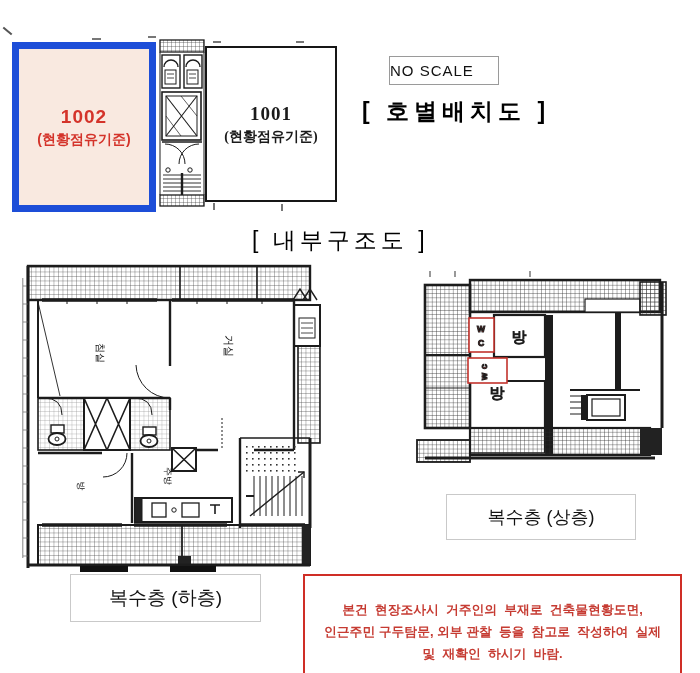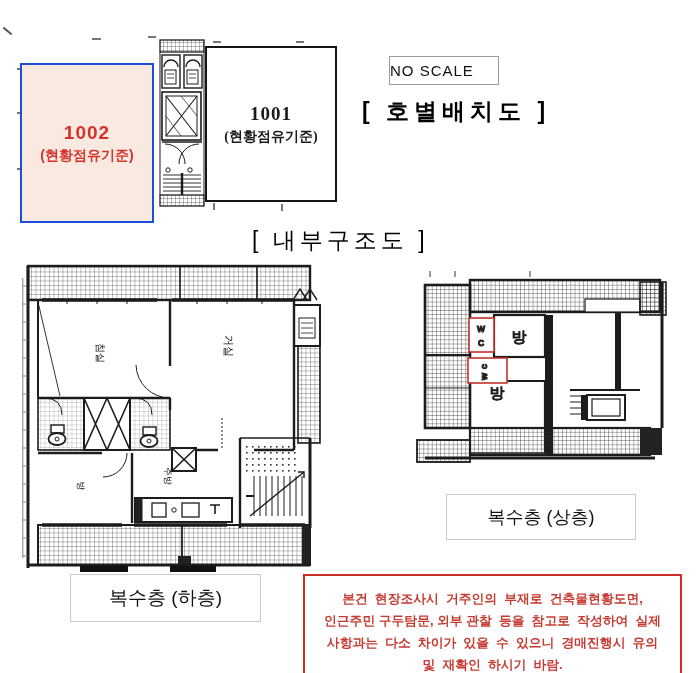--- a/index.html
+++ b/index.html
@@ -3,21 +3,21 @@
 <meta charset="utf-8">
 <style>
   html,body{margin:0;padding:0;background:#ffffff;}
   .canvas{
     position:relative;width:700px;height:673px;background:#ffffff;overflow:hidden;
     font-family:"Liberation Sans","DejaVu Sans",sans-serif;color:#111;
   }
   .abs{position:absolute;}
   
   .unit-box{position:absolute;display:flex;flex-direction:column;align-items:center;justify-content:center;gap:3px;text-align:center;}
-  .unit-1002{left:20px;top:42px;width:130px;height:156px;border:2px solid #1d4ed8;background:#f9e9e0;margin-top:21px;}
+  .unit-1002{left:12px;top:42px;width:130px;height:156px;border:7px solid #1d4ed8;background:#f9e9e0;}
   .unit-1001{left:205px;top:46px;width:128px;height:152px;border:2.5px solid #161616;background:#ffffff;}
   .unit-number{font-size:19px;font-weight:bold;letter-spacing:1px;}
   .unit-caption{font-size:14px;font-weight:600;}
   .unit-1002 .unit-number,.unit-1002 .unit-caption{color:#d4332a;}
   .unit-1001 .unit-number,.unit-1001 .unit-caption{color:#1a1a1a;font-family:Liberation Serif, serif;}
   .tick{position:absolute;background:#777;}
   .dash-v{position:absolute;width:0;border-left:1.5px dashed #bcbcbc;}
   
   .no-scale{left:389px;top:56px;width:108px;height:27px;border:1.5px solid #9a9a9a;
     display:flex;align-items:center;justify-content:flex-start;font-size:15px;letter-spacing:1px;color:#111;}
@@ -296,17 +296,16 @@
     </g>
   </svg>
 
   <div class="plan-label label-upper">
     <span>복수층 (상층)</span>
   </div>
 
   <div class="abs disclaimer">
     <div class="disc-line">본건  현장조사시  거주인의  부재로  건축물현황도면,</div>
     <div class="disc-line">인근주민 구두탐문, 외부 관찰  등을  참고로  작성하여  실제</div>
-    <div class="disc-line">사항과는  다소  차이가  있을  수  있으니  경매진행시  유의</div>
     <div class="disc-line">및  재확인  하시기  바람.</div>
   </div>
 
 </div>
 
 </body></html>

